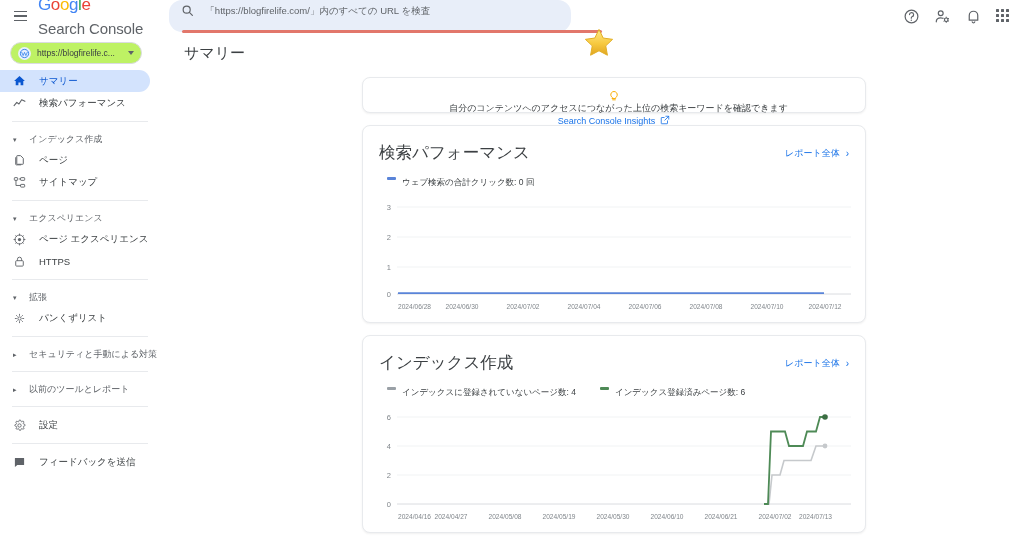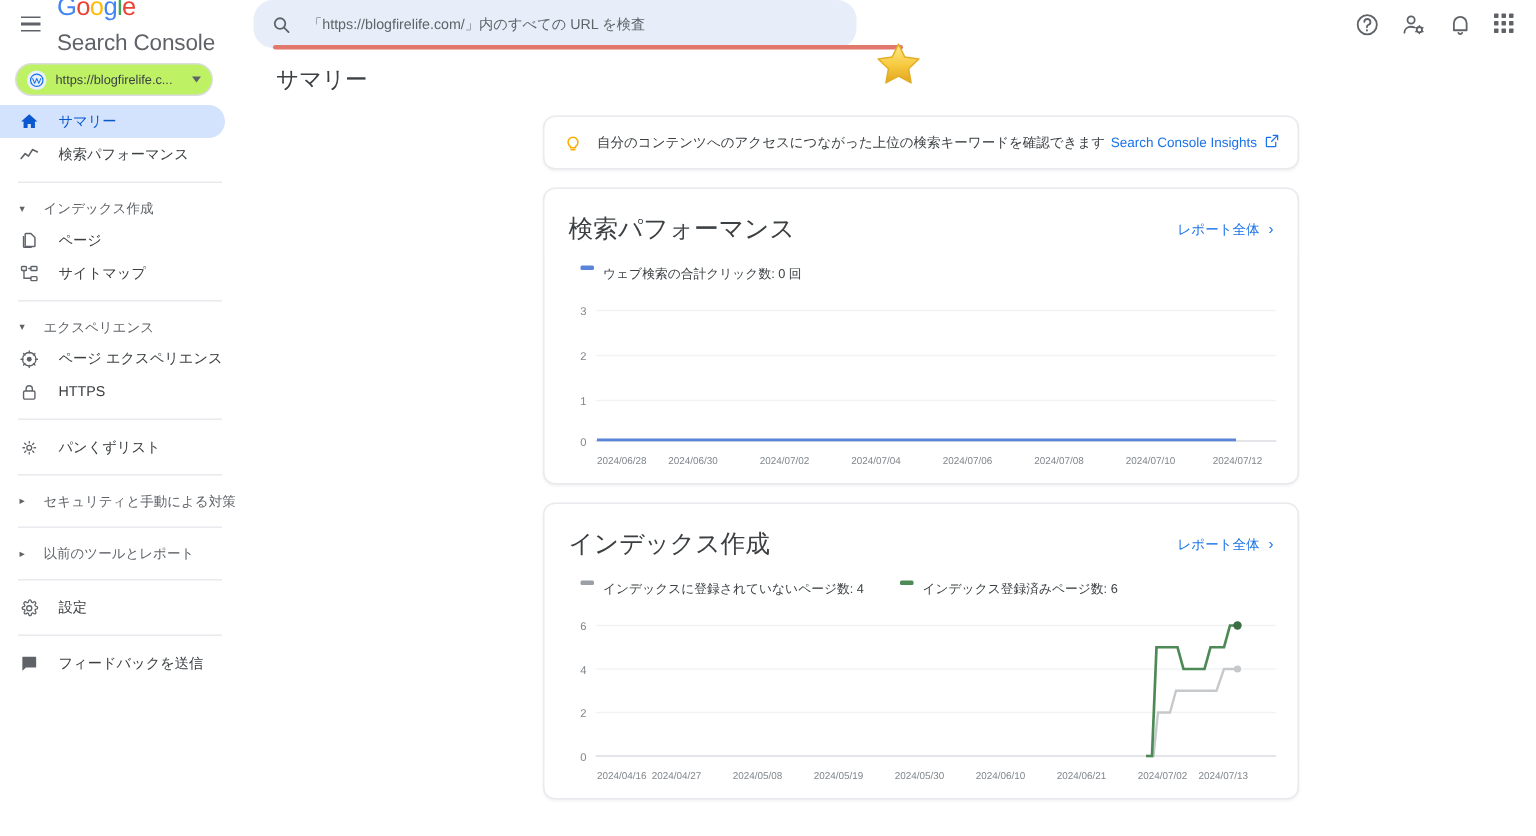--- a/index.html
+++ b/index.html
@@ -27,21 +27,21 @@
   }
   .g-logo { font-size: 17px; font-weight: 400; letter-spacing: -0.4px; }
   .g-logo i { font-style: normal; }
   .g-b { color: #4285F4; } .g-r { color: #EA4335; }
   .g-y { color: #FBBC05; } .g-g { color: #34A853; }
   .brand-sc { color: #5f6368; font-size: 15px; }
 
   .searchwrap { position: relative; margin-left: 26px; }
   .searchbar {
     width: 402px; height: 24px; background: #e8eef9; border-radius: 13px;
-    display: flex; align-items: center; padding: 16px 12px; cursor: text;
+    display: flex; align-items: flex-end; padding: 16px 12px; cursor: text;
   }
   .searchbar .sicon { width: 13px; height: 13px; flex: 0 0 auto; }
   .searchbar input {
     border: none; outline: none; background: transparent;
     margin-left: 11px; font-size: 9.5px; color: #5f6368; width: 350px;
     font-family: inherit;
   }
   .searchbar input::placeholder { color: #5f6368; opacity: 1; }
 
   .topright {
@@ -124,20 +124,21 @@
   }
   .page-title {
     font-size: 15px; color: #3c4043; font-weight: 400;
     padding: 12px 0 0 24px;
   }
 
   .card {
     margin: 0 0 0 202px; width: 504px; background: #fff;
     border: 1px solid #e8eaed; border-radius: 8px;
     box-shadow: 0 1px 2px rgba(60,64,67,.08);
+    flex-direction: column;
   }
   .banner {
     margin-top: 14px; display: flex; align-items: center;
     padding: 10px 12px; height: 36px;
   }
   .bulb { width: 14px; height: 14px; flex: 0 0 auto; }
   .banner-txt { font-size: 9px; color: #3c4043; margin-left: 9px; flex: 1; white-space: nowrap; }
   .banner-link {
     font-size: 9px; color: #1a73e8; display: flex;
     align-items: center; gap: 5px; cursor: pointer; white-space: nowrap;
@@ -323,20 +324,24 @@
       <svg viewBox="0 0 24 24" width="13" height="13" fill="none" stroke="currentColor" stroke-width="1.7">
           <rect x="5" y="10.5" width="14" height="10" rx="1.6"></rect>
           <path d="M8.2 10.5V7.8a3.8 3.8 0 0 1 7.6 0v2.7"></path>
         </svg>
     </span>
     <span class="nav-lbl">HTTPS</span>
   </div>
 
   <div class="nav-div"></div>
 
+  <div class="nav-sect">
+    <span class="sect-arrow">▾</span>
+    <span class="sect-lbl">拡張</span>
+  </div>
 
   <div class="nav-item">
     <span class="nav-ico">
       <svg viewBox="0 0 24 24" width="13" height="13" fill="none" stroke="currentColor" stroke-width="1.6">
           <circle cx="12" cy="12" r="3"></circle>
           <path d="M12 4.2v2M12 17.8v2M4.2 12h2M17.8 12h2M6.4 6.4l1.5 1.5M16.1 16.1l1.5 1.5M17.6 6.4l-1.5 1.5M7.9 16.1l-1.5 1.5" stroke-linecap="round"></path>
         </svg>
     </span>
     <span class="nav-lbl">パンくずリスト</span>
   </div>

